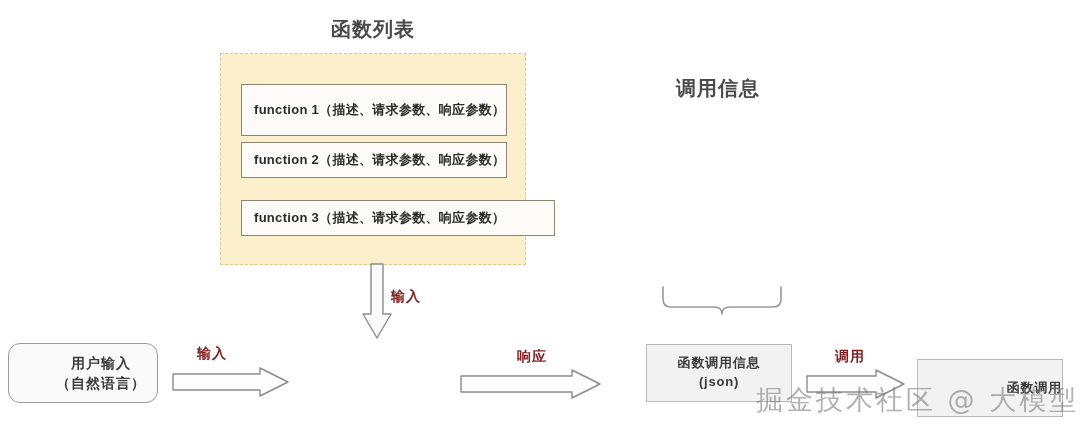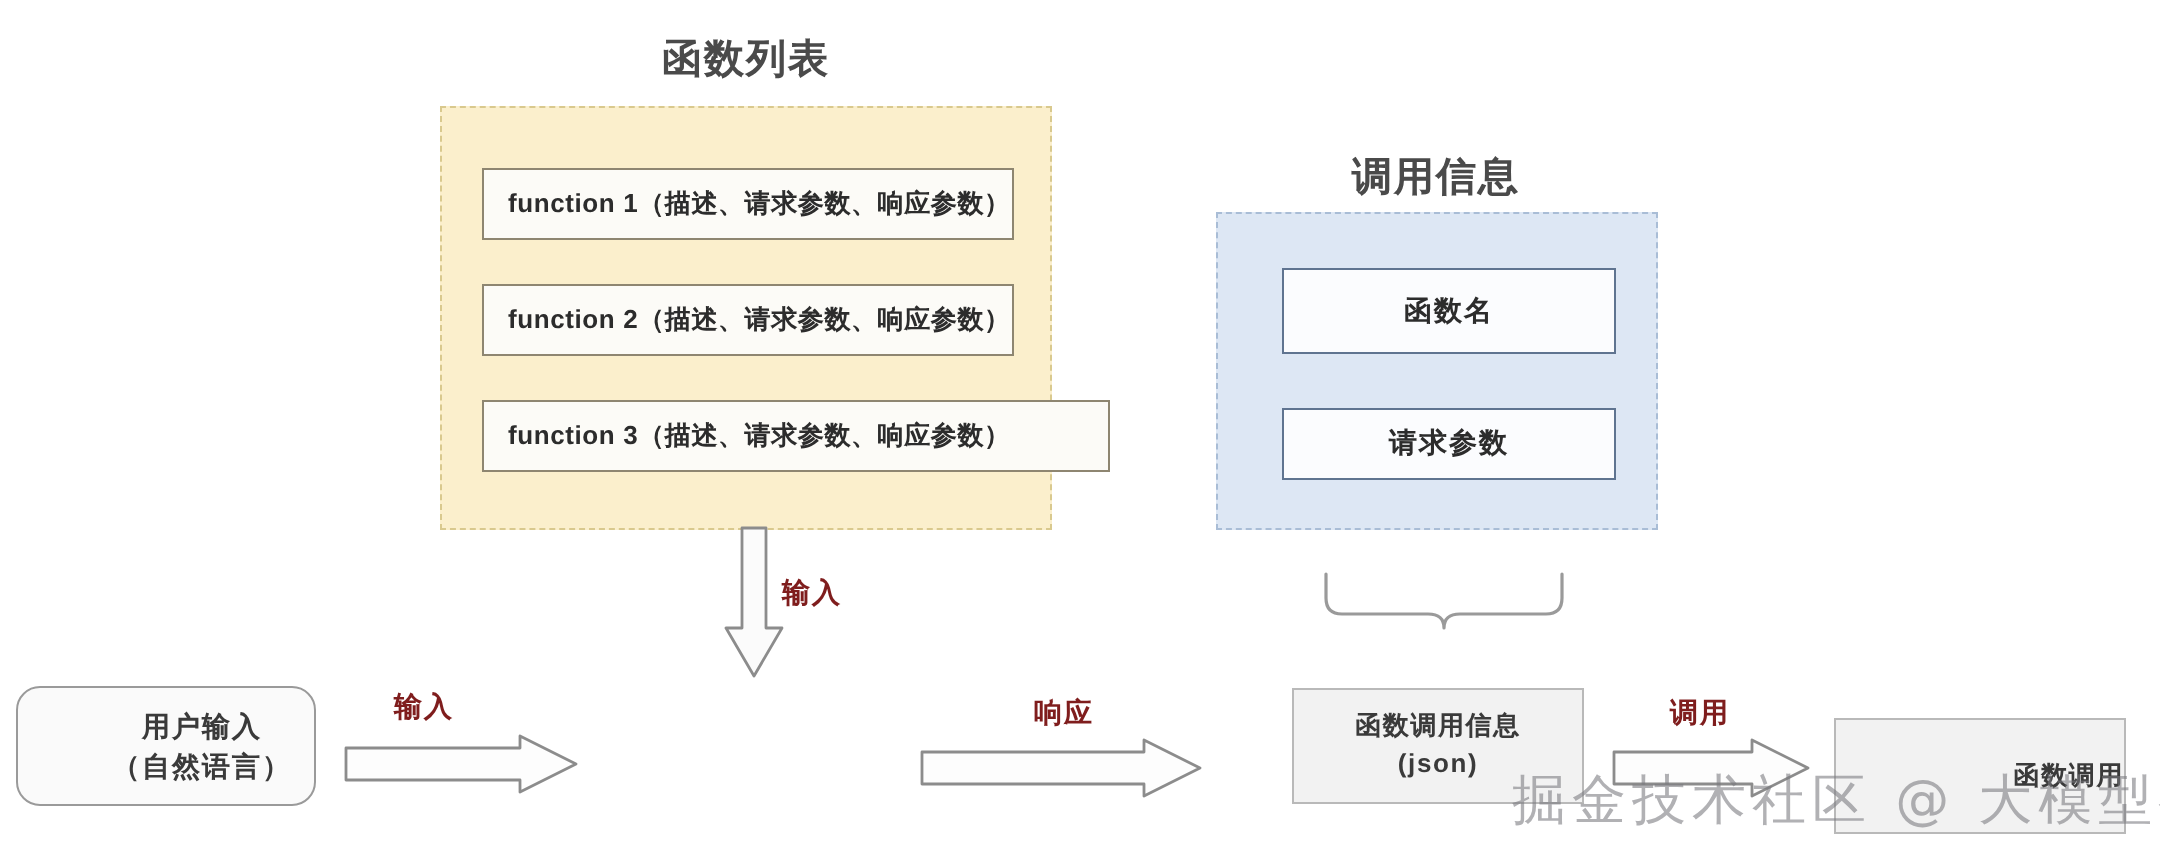--- a/index.html
+++ b/index.html
@@ -143,35 +143,29 @@
 </style>
 </head>
 <body>
 
 <div id="canvas">
 
   <div class="abs section-title" style="left:278px; top:16px; width:190px;">函数列表</div>
 
   <div class="abs panel panel-yellow" style="left:220px; top:53px; width:306px; height:212px;">
 
-    <div class="fn-box abs" style="left:20px; top:30px; width:266px; height:36px;">function 1（描述、请求参数、响应参数）</div>
+    <div class="fn-box abs" style="left:20px; top:30px; width:266px; height:52px;">function 1（描述、请求参数、响应参数）</div>
 
     <div class="fn-box abs" style="left:20px; top:88px; width:266px; height:36px;">function 2（描述、请求参数、响应参数）</div>
 
     <div class="fn-box abs" style="left:20px; top:146px; width:314px; height:36px;">function 3（描述、请求参数、响应参数）</div>
   </div>
 
   <div class="abs section-title" style="left:623px; top:63px; width:190px;margin-top:12px;">调用信息</div>
 
-  <div class="abs panel panel-blue" style="left:608px; top:106px; width:221px; height:159px;">
-
-    <div class="call-box abs" style="left:32px; top:27px; width:167px; height:43px;">函数名</div>
-
-    <div class="call-box abs" style="left:32px; top:97px; width:167px; height:36px;">请求参数</div>
-  </div>
 
   <div class="abs" style="left:362px; top:264px; width:30px; height:76px;">
     <svg width="30" height="76" viewBox="0 0 30 76">
       <path d="M9,0 L21,0 L21,50 L29,50 L15,74 L1,50 L9,50 Z" fill="#fbfbfb" stroke="#8c8c8c" stroke-width="1.4" stroke-linejoin="round"></path>
     </svg>
   </div>
   <div class="abs arrow-label" style="left:376px; top:288px; width:60px;">输入</div>
 
   <div class="abs" style="left:660px; top:285px; width:124px; height:30px;">
     <svg width="124" height="30" viewBox="0 0 124 30">

